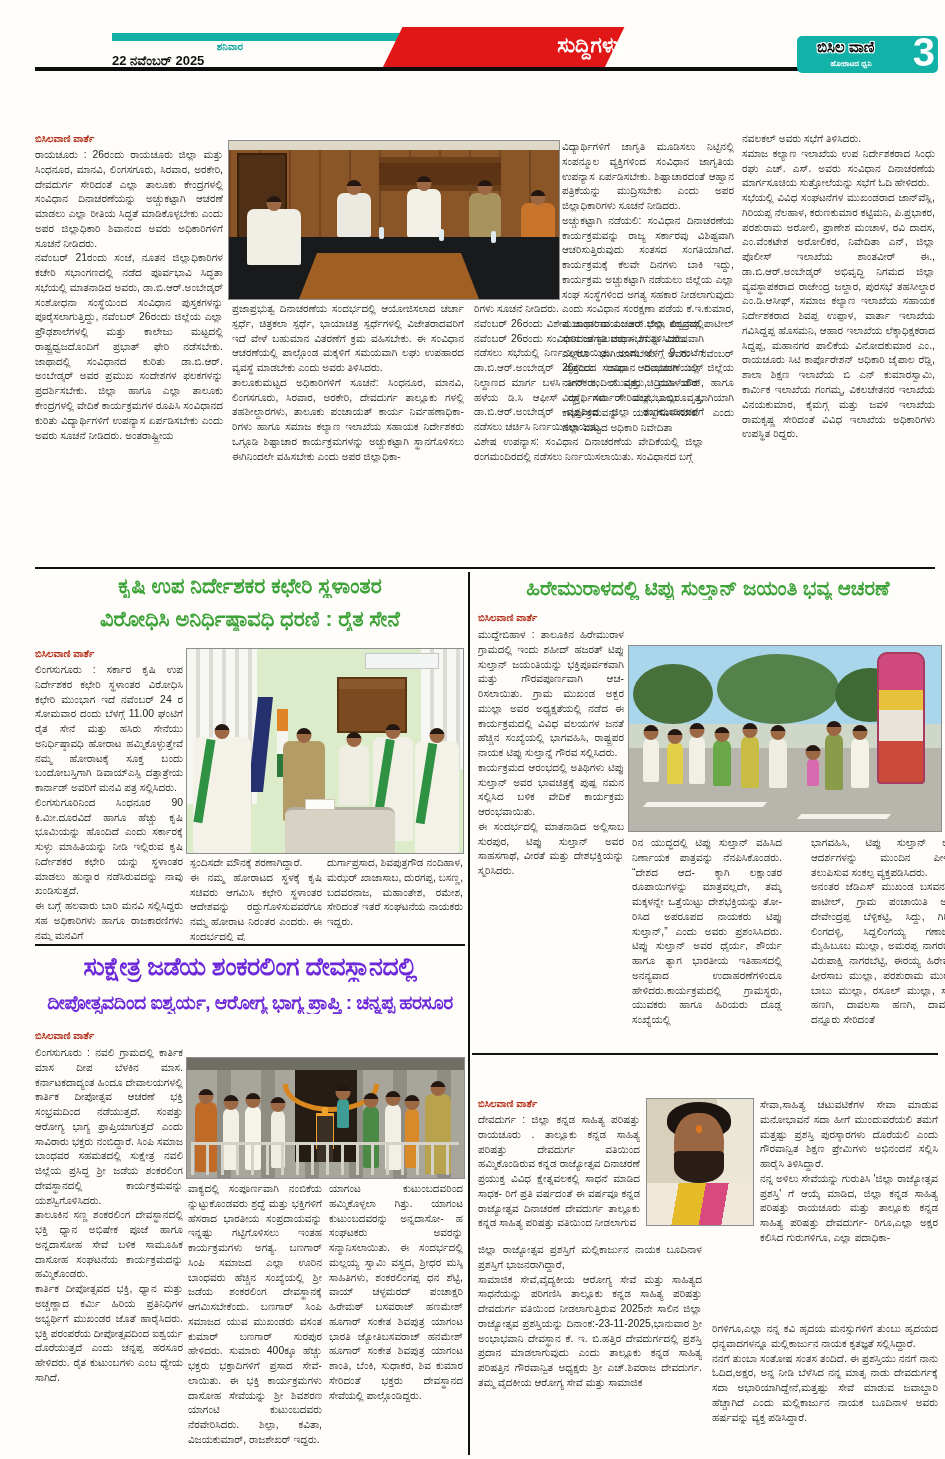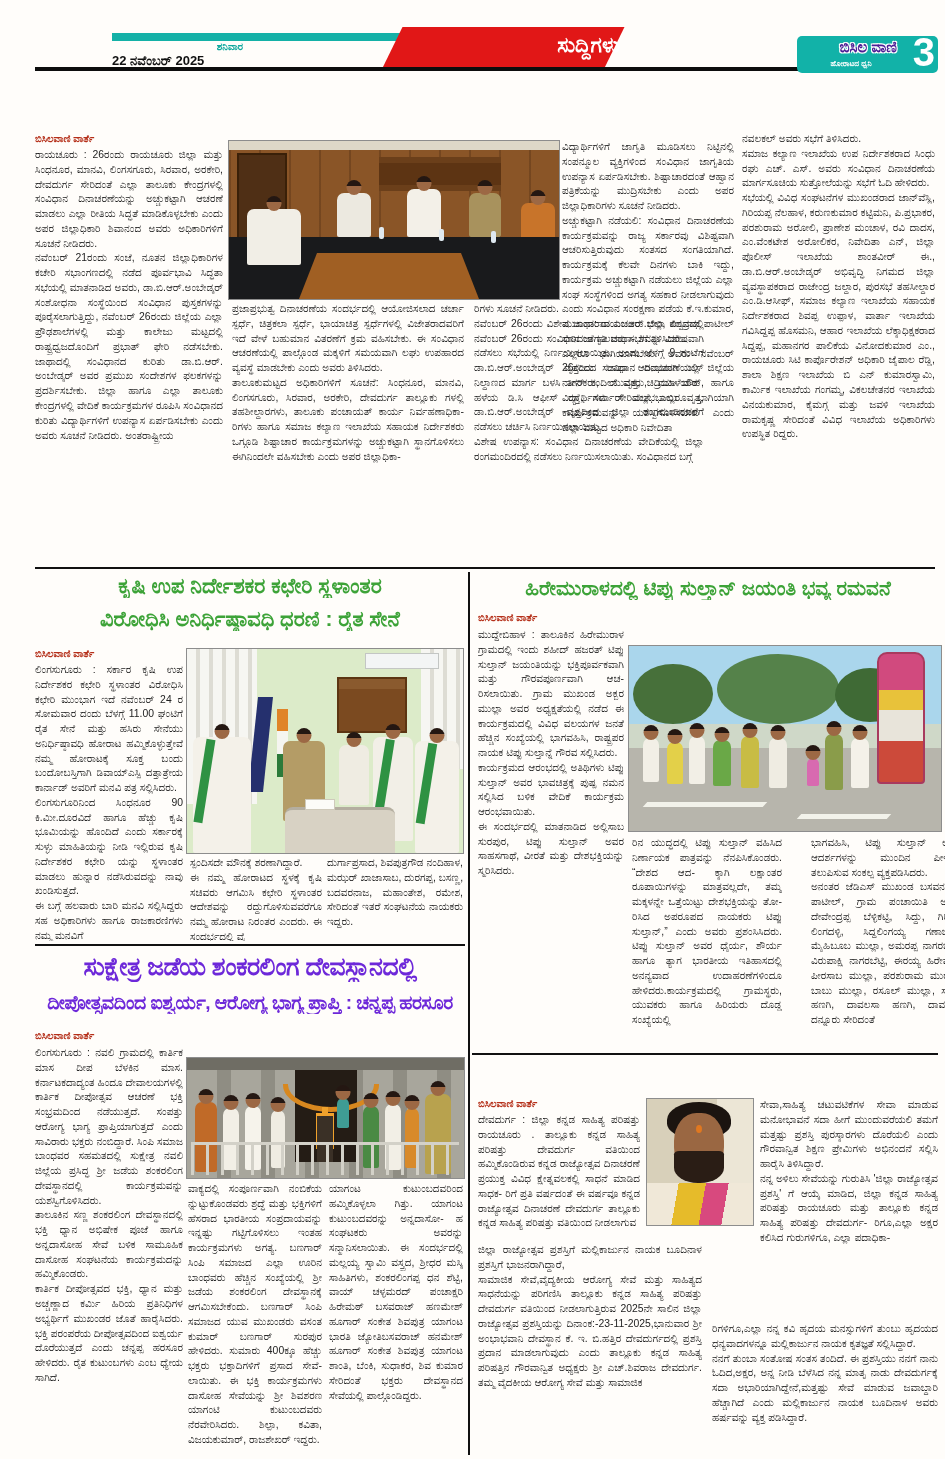--- a/index.html
+++ b/index.html
@@ -7,21 +7,21 @@
         font-family:"Liberation Sans",sans-serif;color:#1c1c1c;overflow:hidden;}
   .abs{position:absolute;}
   
   .teal-strip{left:112px;top:33px;width:302px;height:8px;background:#14b1a7;}
   .day{left:150px;top:41px;width:160px;text-align:center;font-size:10px;font-weight:bold;color:#12a89e;}
   .date{left:112px;top:53px;width:200px;font-size:13px;font-weight:bold;color:#111;}
   .banner-shape{left:392px;top:27px;width:222px;height:43px;background:#e11717;transform:skewX(-26deg);}
   .banner-label{left:380px;top:33px;width:240px;text-align:right;font-size:21px;font-weight:bold;color:#fff;}
   .top-rule{left:35px;top:67px;width:900px;height:4px;background:#0d0d0d;}
   .masthead{left:797px;top:36px;width:141px;height:37px;background:#12b2a8;border-radius:5px;}
-  .mh-title{left:0;top:2px;width:100px;text-align:right;font-size:15px;font-weight:bold;color:#4c1d95;
+  .mh-title{left:20px;top:2px;width:100px;text-align:left;font-size:15px;font-weight:bold;color:#000000;
             text-shadow:-1px -1px 0 #fff,1px -1px 0 #fff,-1px 1px 0 #fff,1px 1px 0 #fff;}
   .mh-tag{left:4px;top:23px;width:100px;text-align:center;font-size:7.5px;font-weight:bold;color:#fff;}
   .mh-page{right:3px;top:-6px;font-size:40px;font-weight:bold;color:#fff;}
   .lead-headline{left:35px;top:74px;width:900px;text-align:center;font-size:34px;font-weight:bold;
                  color:#2a22cf;letter-spacing:-1px;white-space:nowrap;}
   
   .byline{font-size:10px;font-weight:bold;color:#b5301a;}
   .col{font-size:10.4px;line-height:1.42;text-align:justify;overflow:hidden;white-space:pre-line;color:#222;}
   .hl-green{color:#3da338;font-weight:bold;text-align:center;white-space:nowrap;overflow:hidden;}
   .hl-black{color:#6d28d9;font-weight:bold;text-align:center;white-space:nowrap;overflow:hidden;letter-spacing:-0.5px;}
@@ -161,21 +161,21 @@
     <div class="fig scarf" style="left:228px;top:92px;width:44px;height:112px;background:#f4f1e9;"></div>
     <div class="fig scarf" style="left:6px;top:88px;width:58px;height:116px;background:#f4f1e9;"></div>
     <div class="abs f-desk"></div>
     <div class="abs f-paper"></div>
   </div>
 
   <div class="abs col" style="left:190px;top:856px;width:132px;height:85px;">ಸ್ಪಂದಿಸದೇ ಮೌನಕ್ಕೆ ಶರಣಾಗಿದ್ದಾರೆ.
 ಈ ನಮ್ಮ ಹೋರಾಟದ ಸ್ಥಳಕ್ಕೆ ಕೃಷಿ ಸಚಿವರು ಆಗಮಿಸಿ ಕಛೇರಿ ಸ್ಥಳಾಂತರ ಆದೇಶವನ್ನು ರದ್ದುಗೊಳಿಸುವವರೆಗೂ ನಮ್ಮ ಹೋರಾಟ ನಿರಂತರ ಎಂದರು. ಈ ಸಂದರ್ಭದಲ್ಲಿ ವೈ</div>
   <div class="abs col" style="left:327px;top:856px;width:136px;height:85px;">ದುರ್ಗಾಪ್ರಸಾದ, ಶಿವಪುತ್ರಗೌಡ ನಂದಿಹಾಳ, ಮಝರ್ ಖಾಜಾಸಾಬ, ದುರಗಪ್ಪ, ಬಸಣ್ಣ, ಬದವರನಾಜ, ಮಹಾಂತೇಶ, ರಮೇಶ, ಸೇರಿದಂತೆ ಇತರೆ ಸಂಘಟನೆಯ ನಾಯಕರು ಇದ್ದರು.</div>
 
-  <div class="abs hl-green" style="left:478px;top:577px;width:460px;font-size:20px;">ಹಿರೇಮುರಾಳದಲ್ಲಿ ಟಿಪ್ಪು ಸುಲ್ತಾನ್ ಜಯಂತಿ ಭವ್ಯ ರಮವನೆ</div>
+  <div class="abs hl-green" style="left:478px;top:577px;width:460px;font-size:20px;">ಹಿರೇಮುರಾಳದಲ್ಲಿ ಟಿಪ್ಪು ಸುಲ್ತಾನ್ ಜಯಂತಿ ಭವ್ಯ ಆಚರಣೆ</div>
   <div class="abs byline" style="left:478px;top:612px;">ಬಿಸಿಲವಾಣಿ ವಾರ್ತೆ</div>
   <div class="abs col" style="left:478px;top:628px;width:146px;height:420px;">ಮುದ್ದೇಬಿಹಾಳ :  ತಾಲೂಕಿನ ಹಿರೇಮುರಾಳ ಗ್ರಾಮದಲ್ಲಿ ಇಂದು ಶಹೀದ್ ಹಜರತ್ ಟಿಪ್ಪು ಸುಲ್ತಾನ್ ಜಯಂತಿಯನ್ನು ಭಕ್ತಿಪೂರ್ವಕವಾಗಿ ಮತ್ತು ಗೌರವಪೂರ್ಣವಾಗಿ ಆಚ- ರಿಸಲಾಯಿತು. ಗ್ರಾಮ ಮುಖಂಡ ಅಕ್ಬರ ಮುಲ್ಲಾ ಅವರ ಅಧ್ಯಕ್ಷತೆಯಲ್ಲಿ ನಡೆದ ಈ ಕಾರ್ಯಕ್ರಮದಲ್ಲಿ ವಿವಿಧ ವಲಯಗಳ ಜನತೆ ಹೆಚ್ಚಿನ ಸಂಖ್ಯೆಯಲ್ಲಿ ಭಾಗವಹಿಸಿ, ರಾಷ್ಟ್ರಪರ ನಾಯಕ ಟಿಪ್ಪು ಸುಲ್ತಾನ್ನೆ ಗೌರವ ಸಲ್ಲಿಸಿದರು.
 ಕಾರ್ಯಕ್ರಮದ ಆರಂಭದಲ್ಲಿ ಅತಿಥಿಗಳು ಟಿಪ್ಪು ಸುಲ್ತಾನ್ ಅವರ ಭಾವಚಿತ್ರಕ್ಕೆ ಪುಷ್ಪ ನಮನ ಸಲ್ಲಿಸಿದ ಬಳಿಕ ವೇದಿಕೆ ಕಾರ್ಯಕ್ರಮ ಆರಂಭವಾಯಿತು.
 ಈ ಸಂದರ್ಭದಲ್ಲಿ ಮಾತನಾಡಿದ ಅಲ್ಲಿಸಾಬ ಸುರಪುರ, ಟಿಪ್ಪು ಸುಲ್ತಾನ್ ಅವರ ಸಾಹಸಗಾಥೆ, ವೀರತೆ ಮತ್ತು ದೇಶಭಕ್ತಿಯನ್ನು ಸ್ಮರಿಸಿದರು.</div>
 
   <div class="abs photo ph-tipu">
     <div class="abs t-tree" style="left:4px;top:18px;width:80px;height:60px;background:#47703a;"></div>
     <div class="abs t-tree" style="left:88px;top:8px;width:122px;height:70px;background:#55824a;"></div>
     <div class="abs t-tree" style="left:206px;top:22px;width:70px;height:54px;background:#3f6a35;"></div>
     <div class="abs t-char"></div>

